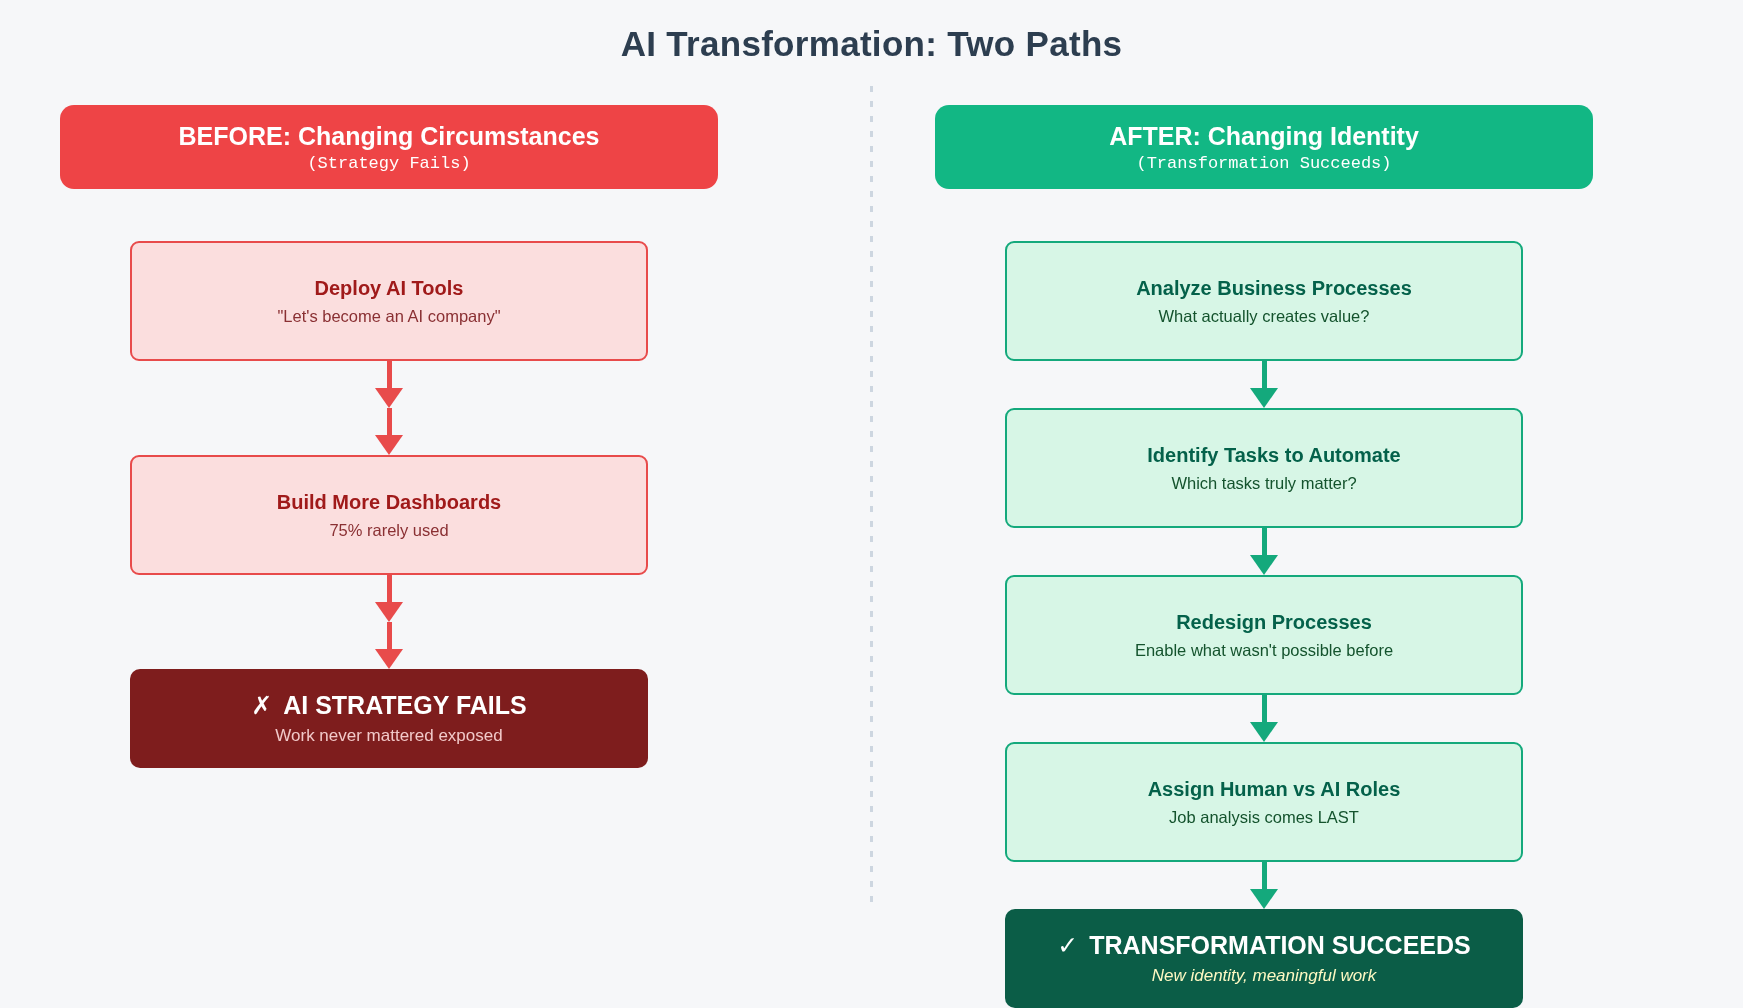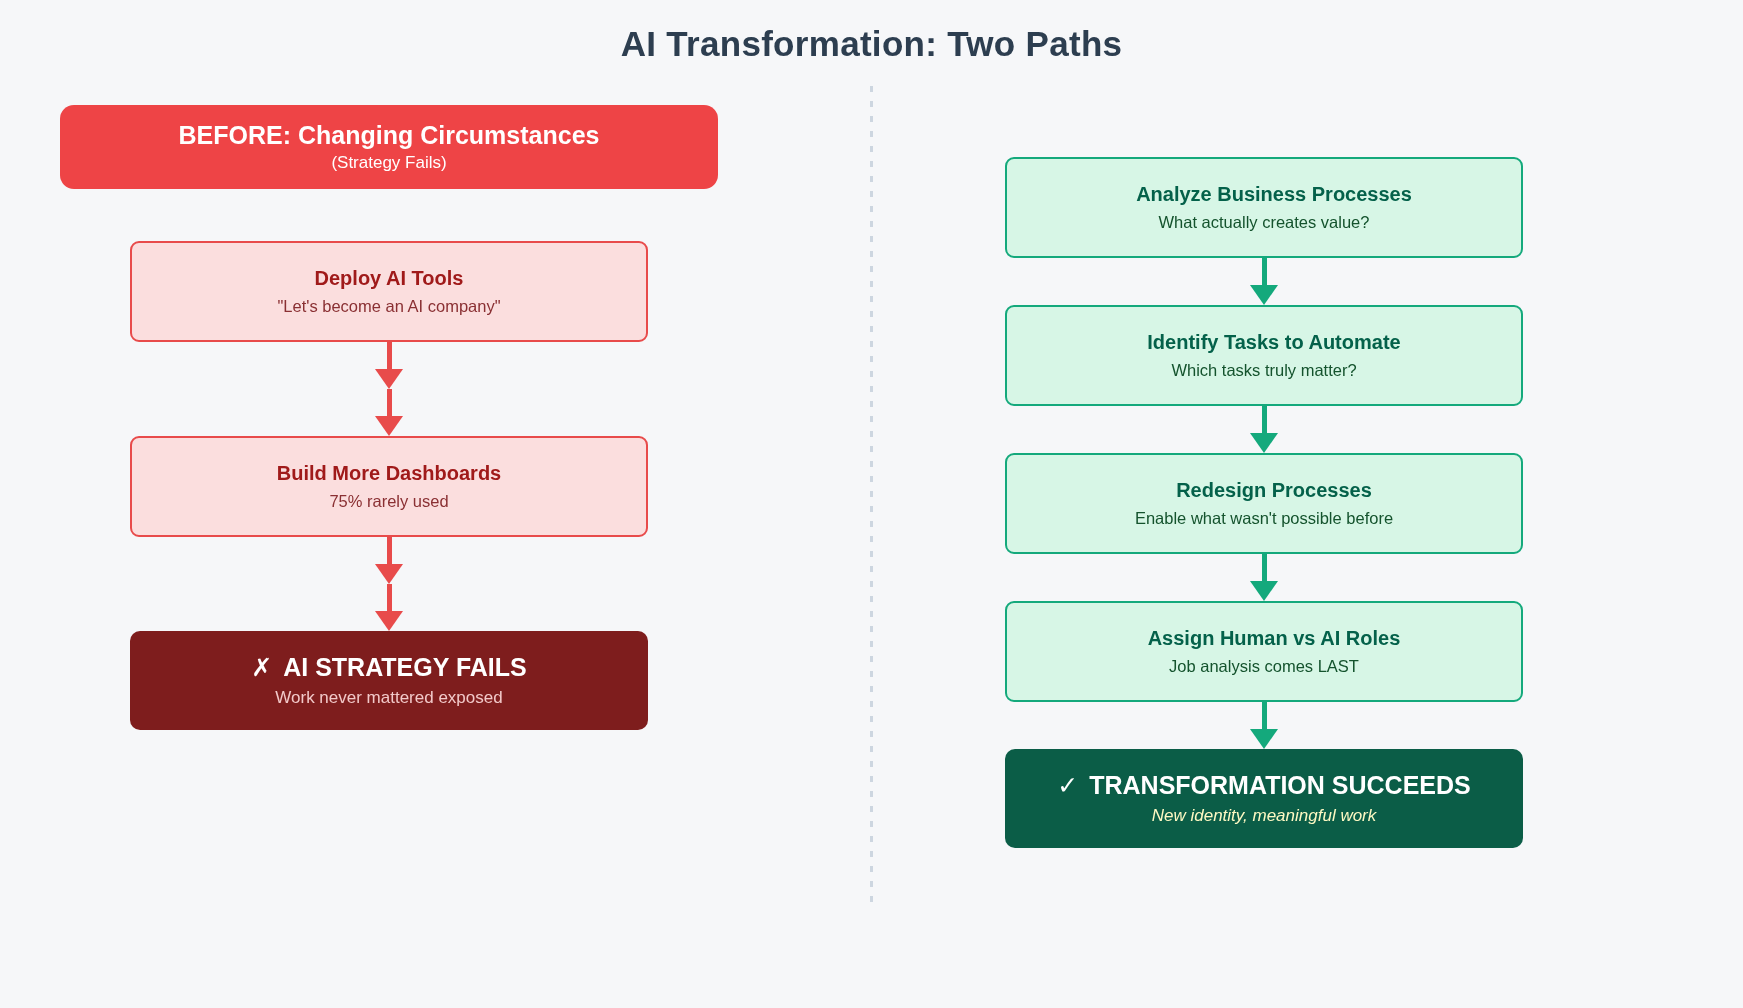--- a/index.html
+++ b/index.html
@@ -22,26 +22,26 @@
   .col-after  { left:935px; }
 
   .col-header {
     height:84px; border-radius:14px; color:#fff;
     display:flex; flex-direction:column; justify-content:center; align-items:center;
     gap:3px; text-align:center;
   }
   .col-before .col-header { background:#EE4446; }
   .col-after  .col-header { background:#12B784; }
   .h-title { font-size:25px; font-weight:bold; }
-  .h-sub   { font-size:17px; }
+  .h-sub   { font-size:17px;font-family:Liberation Mono, monospace; }
 
   .steps { width:518px; margin:52px auto 0; }
 
   .step {
-    height:101px; box-sizing:border-box; border-radius:9px;
+    height:120px; box-sizing:border-box; border-radius:9px;
     border:2.5px solid; display:flex; flex-direction:column;
     justify-content:center; align-items:center; gap:7px; text-align:left;
   }
   .col-before .step { background:#FBDEDE; border-color:#E84B4B; }
   .col-after  .step { background:#D7F6E6; border-color:#14A97C; }
   .s-title { font-size:20px; font-weight:bold; }
   .s-sub   { font-size:16.5px; }
   .col-before .s-title { color:#A01A1A; }
   .col-before .s-sub   { color:#8A3033; }
   .col-after  .s-title { color:#04614A;margin-left:20px; }
@@ -113,20 +113,24 @@
         <div class="r-line">
           <span class="r-mark">✗</span>
           <span>AI STRATEGY FAILS</span>
         </div>
         <div class="r-sub">Work never mattered exposed</div>
       </div>
     </div>
   </div>
 
   <div class="col col-after">
+    <div class="col-header">
+      <div class="h-title">AFTER: Changing Identity</div>
+      <div class="h-sub">(Transformation Succeeds)</div>
+    </div>
     <div class="steps">
       <div class="step">
         <div class="s-title">Analyze Business Processes</div>
         <div class="s-sub">What actually creates value?</div>
       </div>
       <div class="arrow">
         <div class="stem"></div>
         <div class="head"></div>
       </div>
       <div class="step">

